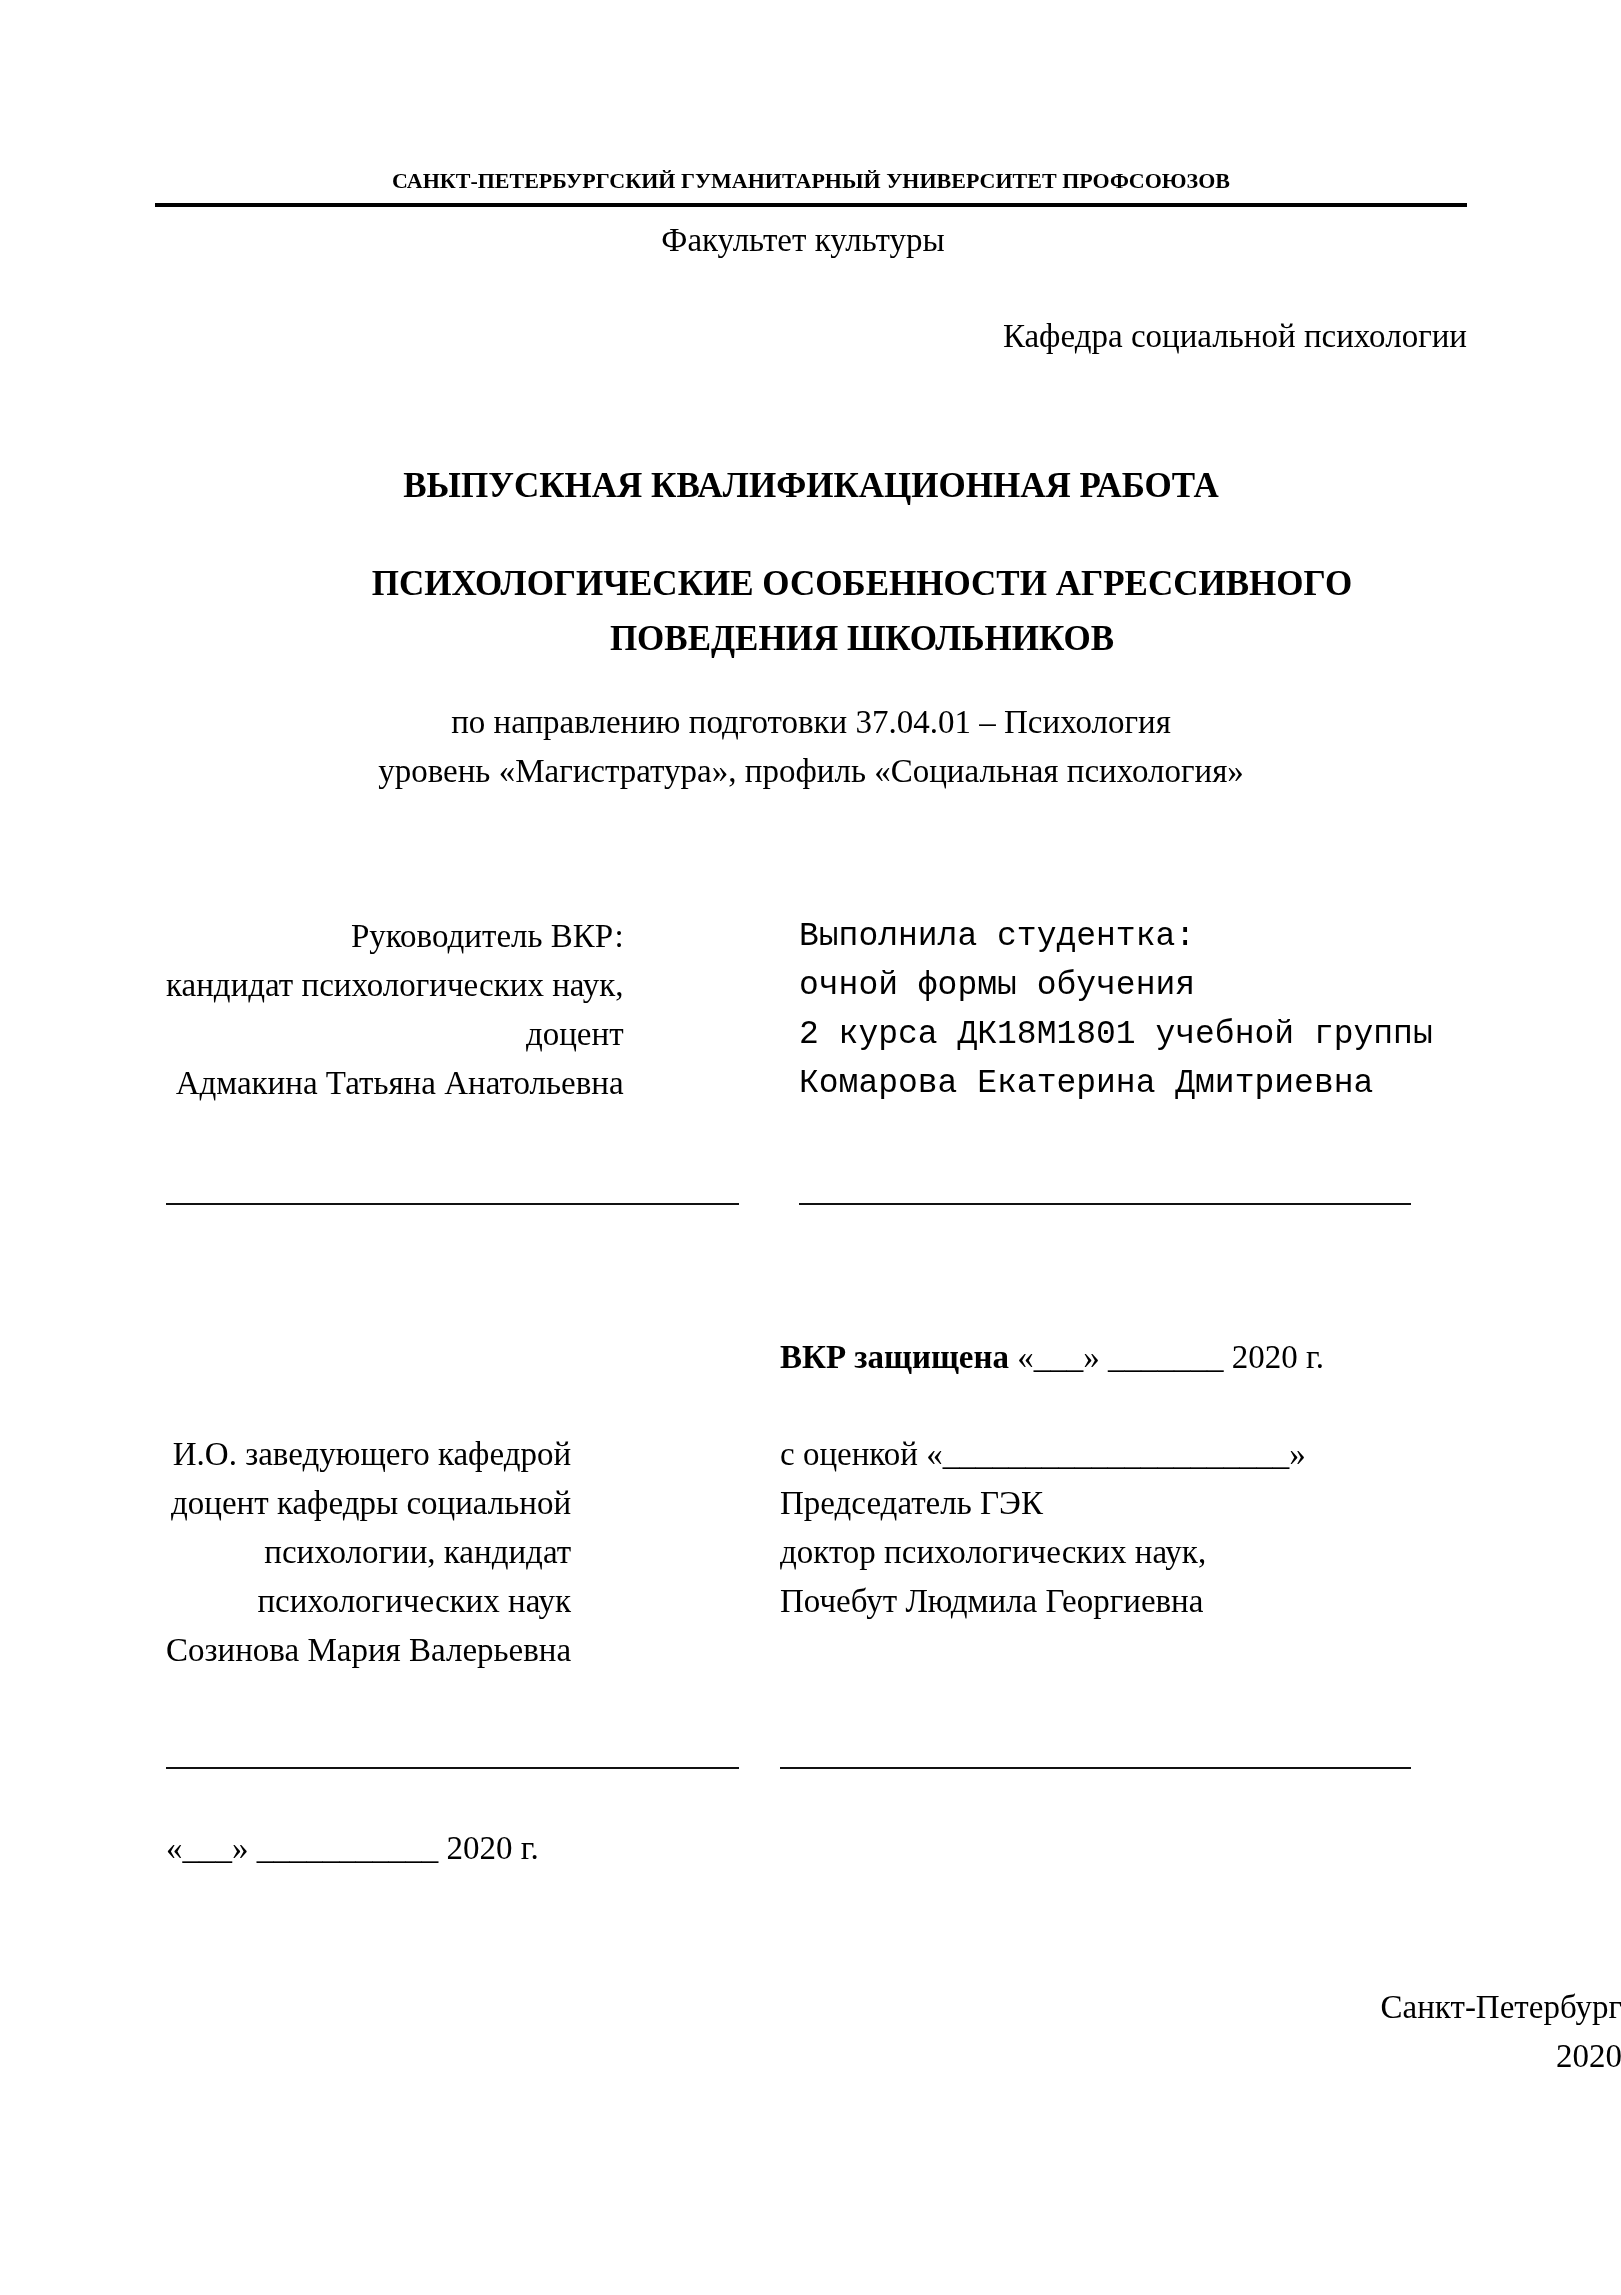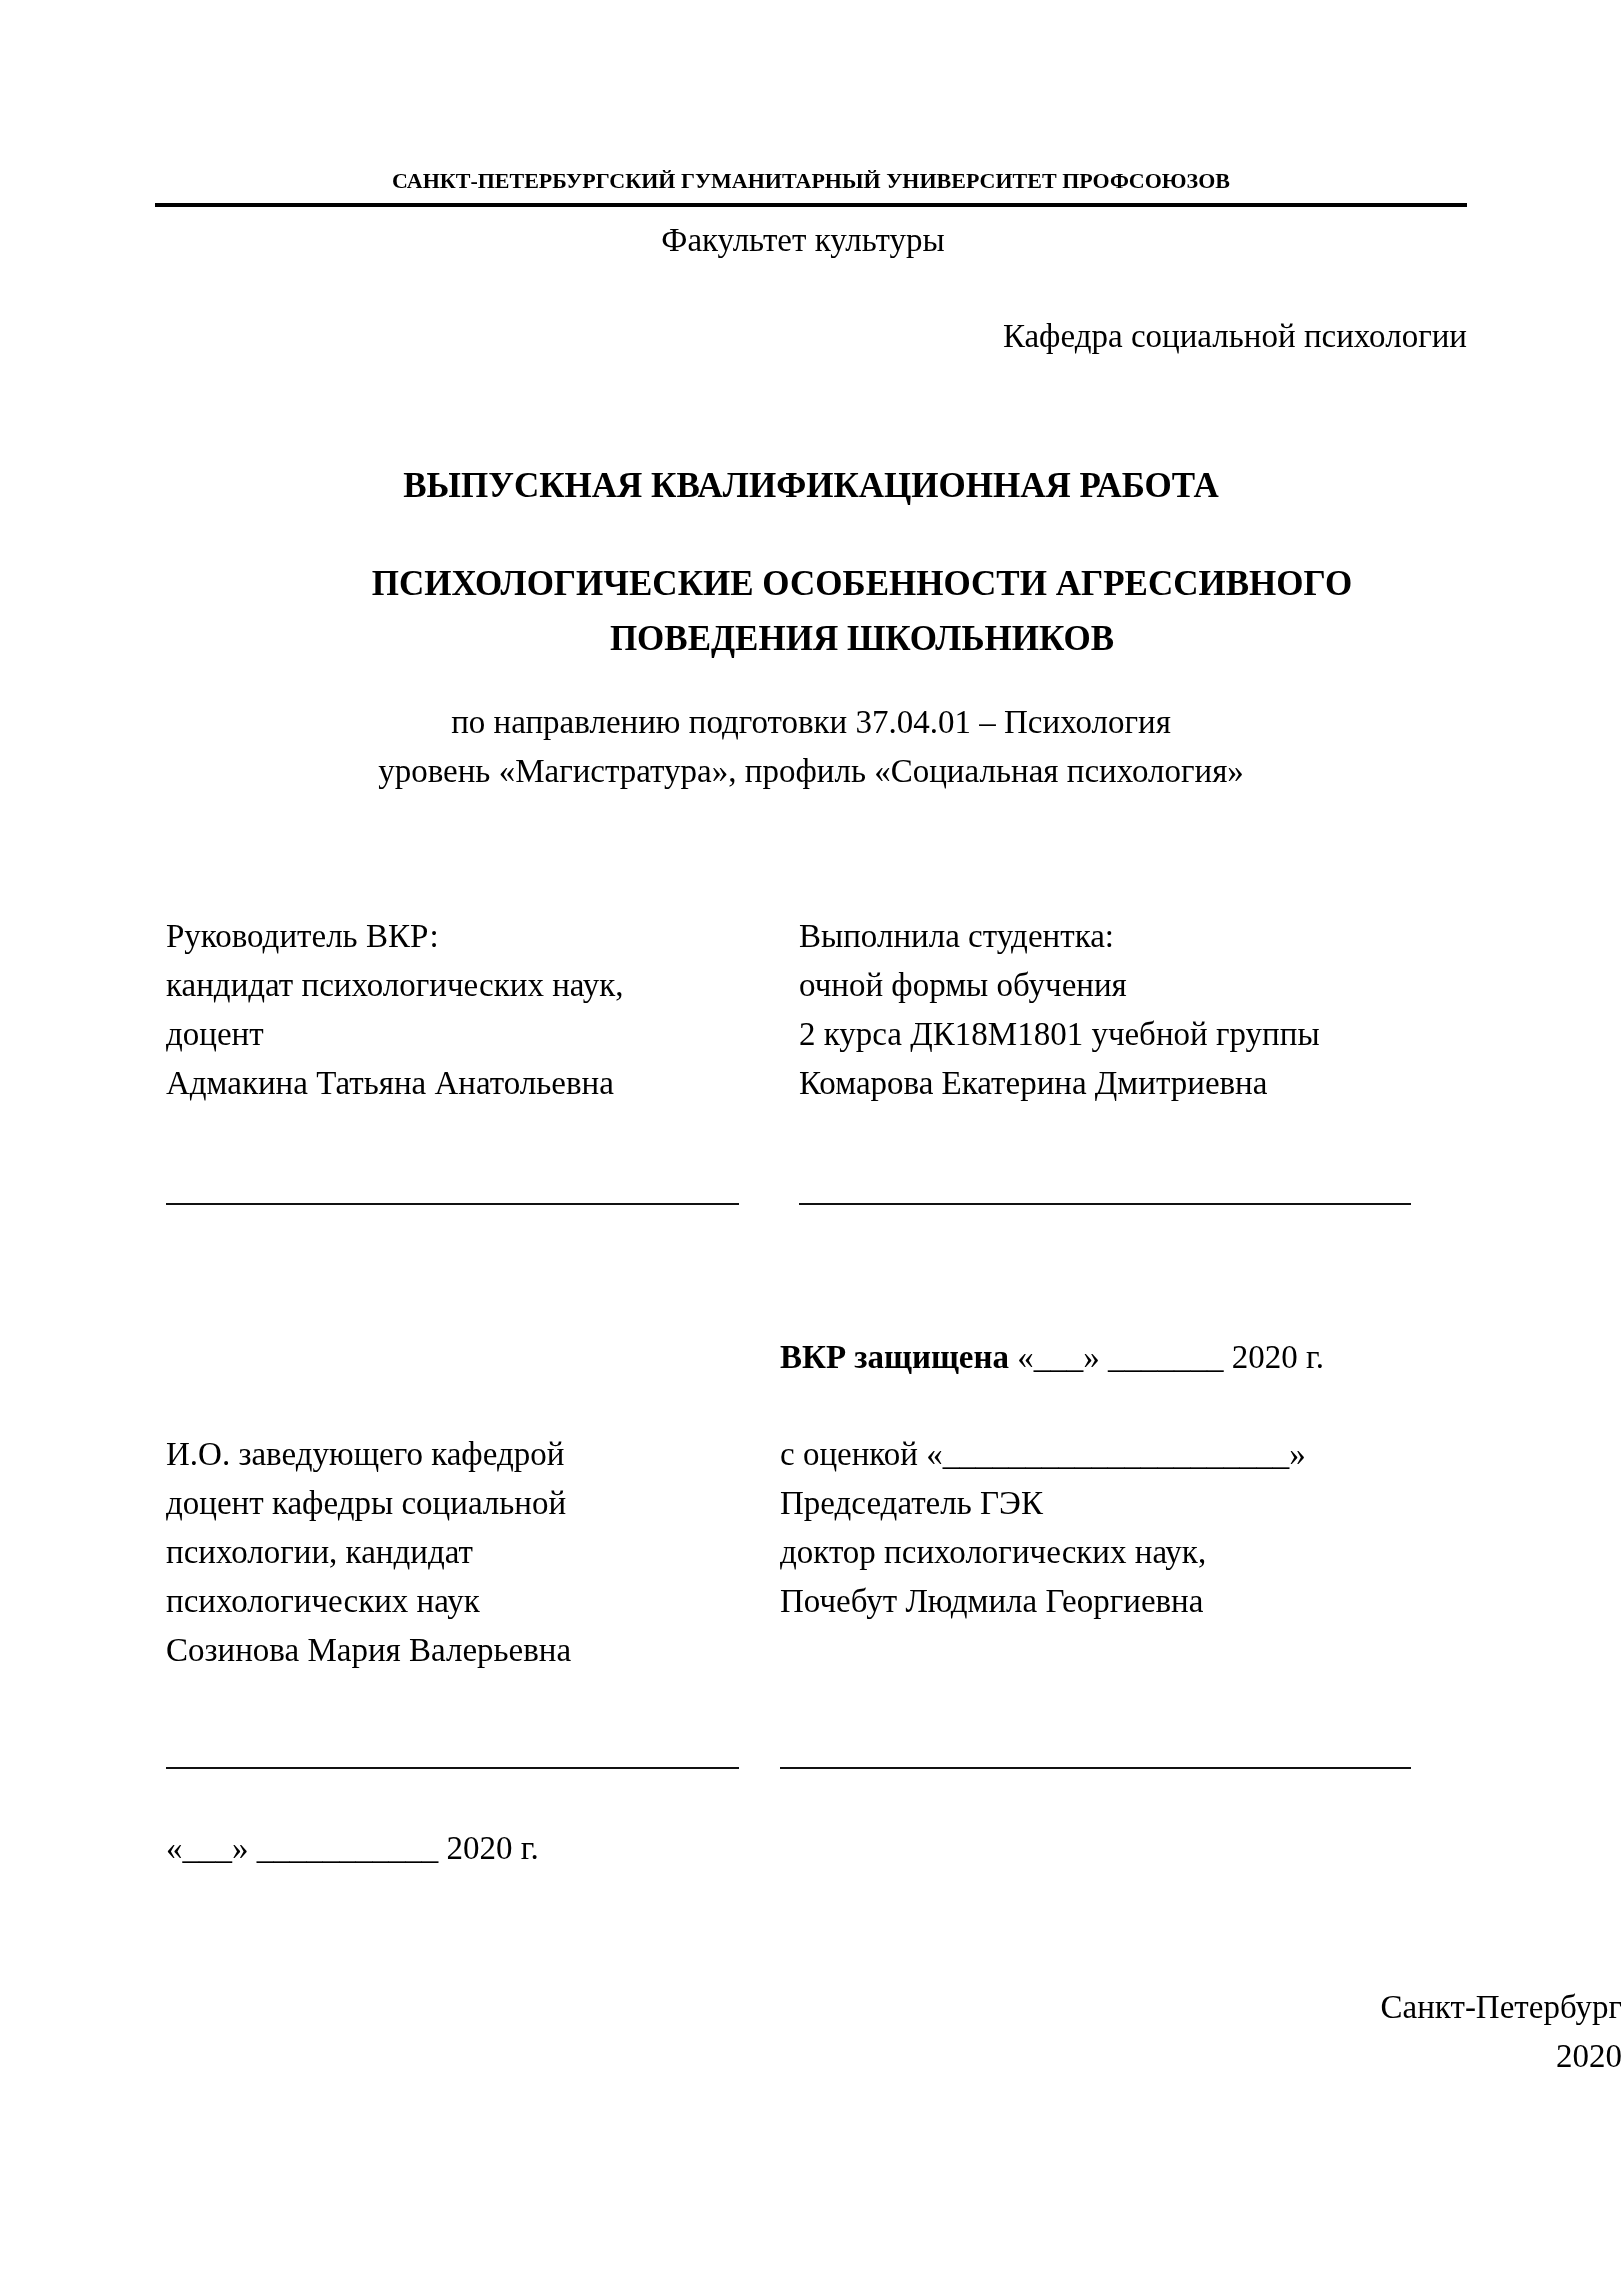--- a/index.html
+++ b/index.html
@@ -9,22 +9,22 @@
   .t42 { font-size: 33px; line-height: 49px; }
   .bold { font-weight: bold; }
   #uni-title { left: 0; width: 1622px; top: 161px; font-size: 22px; line-height: 39px; font-weight: bold; text-align: center; }
   #uni-rule { left: 155px; top: 203px; width: 1312px; height: 3.9px; background: #000; }
   #faculty { left: 0; width: 1606px; top: 216px; font-size: 33px; line-height: 49px; text-align: center; }
   #department { right: 155px; top: 312px; font-size: 33px; line-height: 49px; text-align: right; }
   #work-type { left: 0; width: 1622px; top: 462px; font-size: 35px; line-height: 47px; font-weight: bold; text-align: center; }
   #topic { left: 102px; width: 1520px; top: 556px; font-size: 35px; line-height: 55px; font-weight: bold; text-align: center; white-space: normal; }
   #topic div { white-space: nowrap; }
   #direction { left: 0; width: 1622px; top: 698px; font-size: 33px; line-height: 49px; text-align: center; }
-  .col-left { left: 166px; }
-  .col-right-top { left: 799px; }
+  .col-left { left: 166px; text-align: right; }
+  .col-right-top { left: 799px; font-family: Liberation Mono, monospace; }
   .col-right-bottom { left: 780px; }
   .sig { position: absolute; height: 2.4px; background: #111; }
   #city-year { left: 0; width: 1622px; top: 1983px; font-size: 33px; line-height: 49px; text-align: right; }
 </style>
 </head>
 <body>
 
 <div id="uni-title" class="abs">САНКТ-ПЕТЕРБУРГСКИЙ ГУМАНИТАРНЫЙ УНИВЕРСИТЕТ ПРОФСОЮЗОВ</div>
 <div id="uni-rule" class="abs"></div>
 <div id="faculty" class="abs">Факультет культуры</div>

